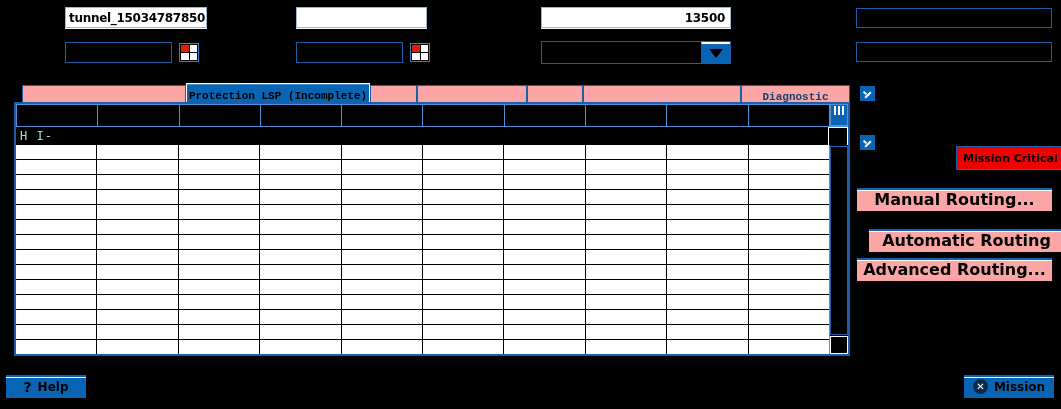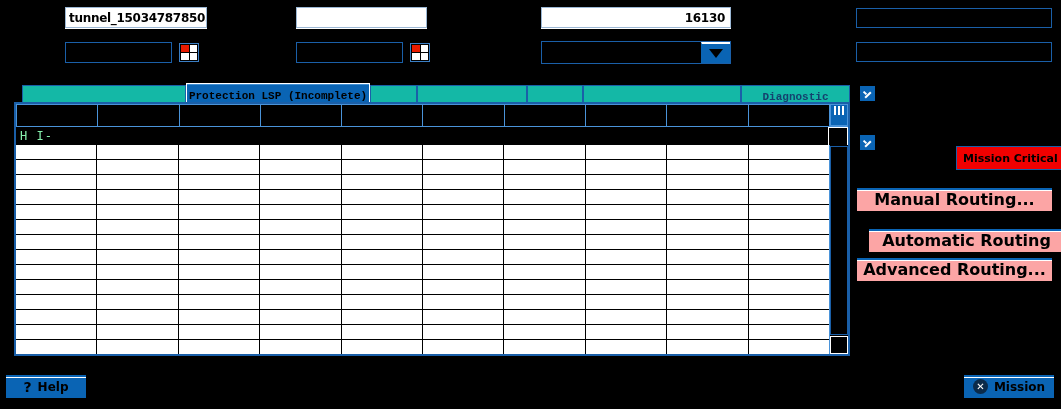--- a/index.html
+++ b/index.html
@@ -41,21 +41,21 @@
     width:28px;background:#0a64b4;border-left:1px solid #0a64b4;
     border-top:2px solid #ffffff;
     display:flex;align-items:center;justify-content:center;
   }
   .caret{width:0;height:0;border-left:7px solid transparent;
     border-right:7px solid transparent;border-top:9px solid #000;}
 
   
   .tabstrip{display:flex;align-items:flex-end;height:24px;}
   .tab{
-    height:21px;border:1px solid #1a5fa8;border-bottom:none;background:#14b8a6;
+    height:21px;border:1px solid #1a5fa8;border-bottom:none;background:#fca5a5;
     display:flex;align-items:center;justify-content:center;
     color:#14416e;font-weight:bold;font-size:11px;white-space:nowrap;
     overflow:hidden;
   }
   .tab.selected{
     background:#0a64b4;color:#000;border:1px solid #ffffff;border-bottom:none;
     height:23px;box-shadow:inset 0 1px 0 #3f8fd4;
   }
 
   
@@ -139,21 +139,21 @@
     color:#ffffff;font-size:10px;font-weight:bold;line-height:1;
   }
 </style>
 </head>
 <body>
 
 <div class="abs field-white pad" style="left:65px;top:7px;width:142px;height:21px;">tunnel_1503478785050</div>
 
 <div class="abs field-white" style="left:296px;top:7px;width:131px;height:21px;"></div>
 
-<div class="abs field-white right" style="left:541px;top:7px;width:190px;height:21px;">16130</div>
+<div class="abs field-white right" style="left:541px;top:7px;width:190px;height:21px;">13500</div>
 
 <div class="abs field-dark" style="left:856px;top:8px;width:196px;height:20px;"></div>
 
 <div class="abs field-dark" style="left:65px;top:42px;width:107px;height:21px;"></div>
 
 <div class="abs picker-icon" style="left:179px;top:43px;width:20px;height:19px;">
   <i class="red"></i>
   <i></i>
   <i></i>
   <i></i>

